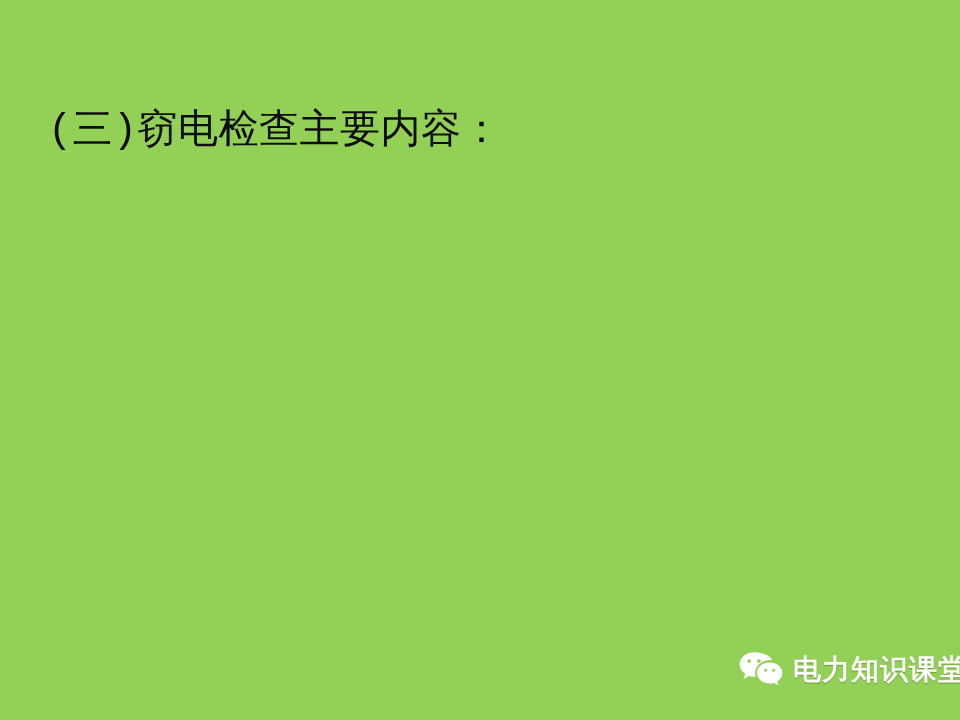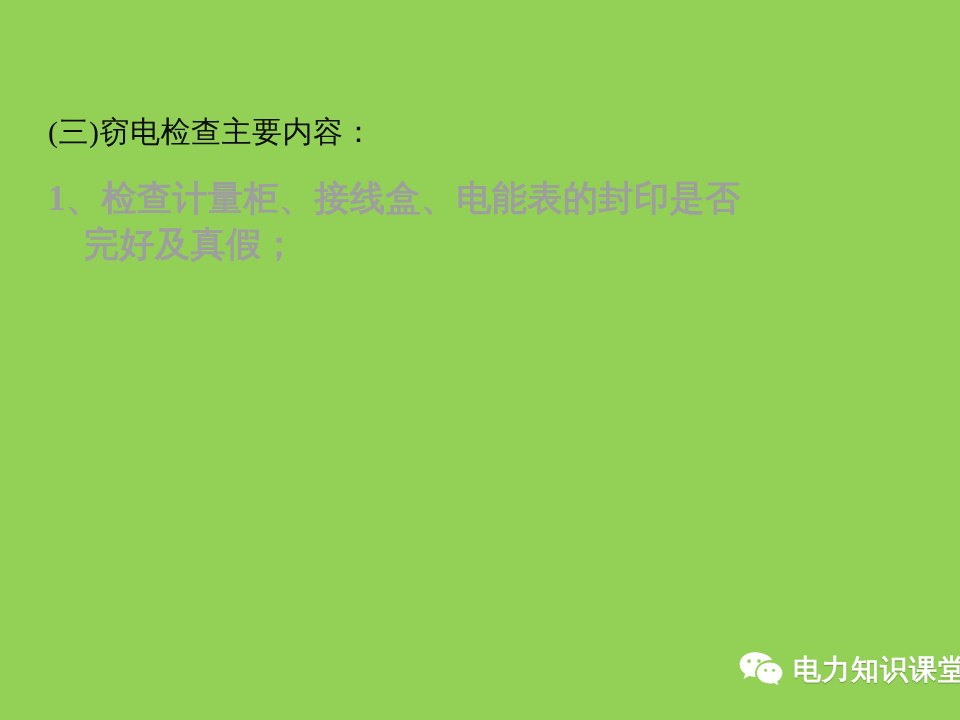--- a/index.html
+++ b/index.html
@@ -32,24 +32,25 @@
 
   .line {
     font-family: "Liberation Serif", "DejaVu Serif", serif;
     color: #0d0d0d;
     white-space: nowrap;
     letter-spacing: 0.5px;
   }
 
   
   .title-line {
-    font-size: 30px;
+    font-size: 40px;
     line-height: 56px;
     font-weight: 400;
-    margin-bottom: 16px;
+    margin-bottom: 8px;
+    font-family: Liberation Mono, monospace;
   }
 
   
   .faded-line {
     font-size: 35px;
     line-height: 46px;
     font-weight: 700;
     color: #a093ad;
     opacity: 0.82;
     white-space: nowrap;
@@ -100,24 +101,20 @@
 </style>
 </head>
 <body>
 
 <div id="slide">
 
   <div id="content-body">
 
     <div class="line title-line">(三)窃电检查主要内容：</div>
 
-    <div class="faded-block">
-      <div class="line faded-line">1、检查计量柜、接线盒、电能表的封印是否</div>
-      <div class="line faded-line indent">完好及真假；</div>
-    </div>
 
 
 
 
   </div>
 
   <div id="watermark">
     <svg id="wechat-icon" viewBox="0 0 46 40" xmlns="http://www.w3.org/2000/svg">
 
       <path d="M16.2 2.2C8.1 2.2 1.6 7.6 1.6 14.3c0 3.9 2.2 7.3 5.6 9.5L5.6 28.9l5.5-2.9c1.6 0.5 3.3 0.8 5.1 0.8 0.5 0 1 0 1.5-0.1 -0.4-1.2-0.6-2.4-0.6-3.7 0-7.1 6.9-12.9 15.4-12.9 0.6 0 1.1 0 1.7 0.1C32.5 5.8 25 2.2 16.2 2.2z" fill="#ffffff"></path>

